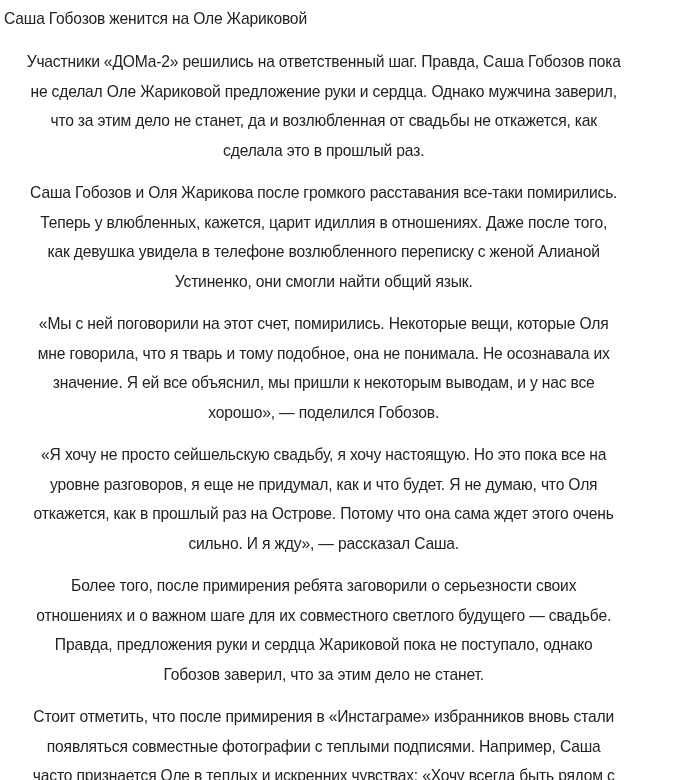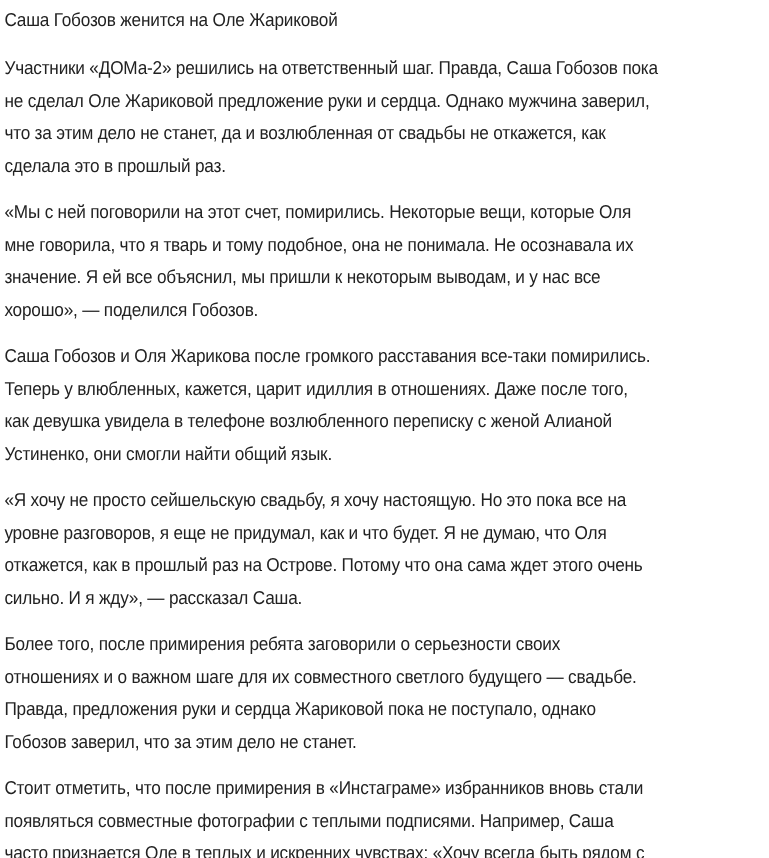--- a/index.html
+++ b/index.html
@@ -25,20 +25,21 @@
       letter-spacing: -0.2px;
       transform: scaleX(0.92);
       transform-origin: left center;
       white-space: nowrap;
     }
     .para {
       font-size: 17px;
       line-height: 29.5px;
       margin: 13px 0 0 0;
       letter-spacing: -0.2px;
+      text-align: center;
     }
     .line {
       display: block;
       white-space: nowrap;
       transform: scaleX(0.92);
       transform-origin: left center;
     }
   </style>
 </head>
 <body>
@@ -47,31 +48,31 @@
   <h1 class="title">Саша Гобозов женится на Оле Жариковой</h1>
 
   <p class="para">
     <span class="line">Участники «ДОМа-2» решились на ответственный шаг. Правда, Саша Гобозов пока</span>
     <span class="line">не сделал Оле Жариковой предложение руки и сердца. Однако мужчина заверил,</span>
     <span class="line">что за этим дело не станет, да и возлюбленная от свадьбы не откажется, как</span>
     <span class="line">сделала это в прошлый раз.</span>
   </p>
 
   <p class="para">
+    <span class="line">Саша Гобозов и Оля Жарикова после громкого расставания все-таки помирились.</span>
+    <span class="line">Теперь у влюбленных, кажется, царит идиллия в отношениях. Даже после того,</span>
+    <span class="line">как девушка увидела в телефоне возлюбленного переписку с женой Алианой</span>
+    <span class="line">Устиненко, они смогли найти общий язык.</span>
+  </p>
+
+  <p class="para">
     <span class="line">«Мы с ней поговорили на этот счет, помирились. Некоторые вещи, которые Оля</span>
     <span class="line">мне говорила, что я тварь и тому подобное, она не понимала. Не осознавала их</span>
     <span class="line">значение. Я ей все объяснил, мы пришли к некоторым выводам, и у нас все</span>
     <span class="line">хорошо», — поделился Гобозов.</span>
-  </p>
-
-  <p class="para">
-    <span class="line">Саша Гобозов и Оля Жарикова после громкого расставания все-таки помирились.</span>
-    <span class="line">Теперь у влюбленных, кажется, царит идиллия в отношениях. Даже после того,</span>
-    <span class="line">как девушка увидела в телефоне возлюбленного переписку с женой Алианой</span>
-    <span class="line">Устиненко, они смогли найти общий язык.</span>
   </p>
 
   <p class="para">
     <span class="line">«Я хочу не просто сейшельскую свадьбу, я хочу настоящую. Но это пока все на</span>
     <span class="line">уровне разговоров, я еще не придумал, как и что будет. Я не думаю, что Оля</span>
     <span class="line">откажется, как в прошлый раз на Острове. Потому что она сама ждет этого очень</span>
     <span class="line">сильно. И я жду», — рассказал Саша.</span>
   </p>
 
   <p class="para">

